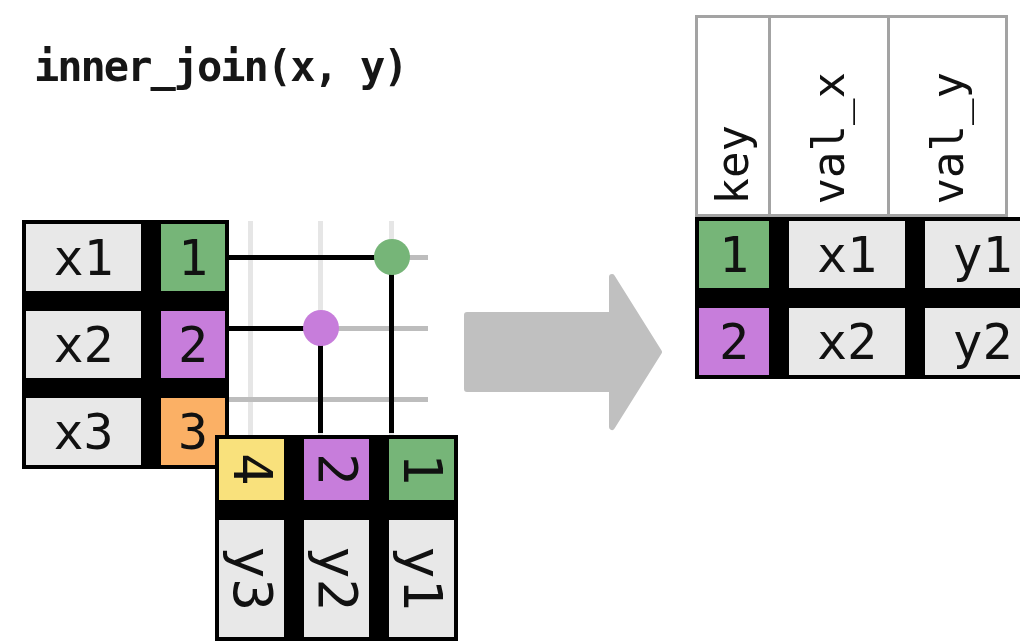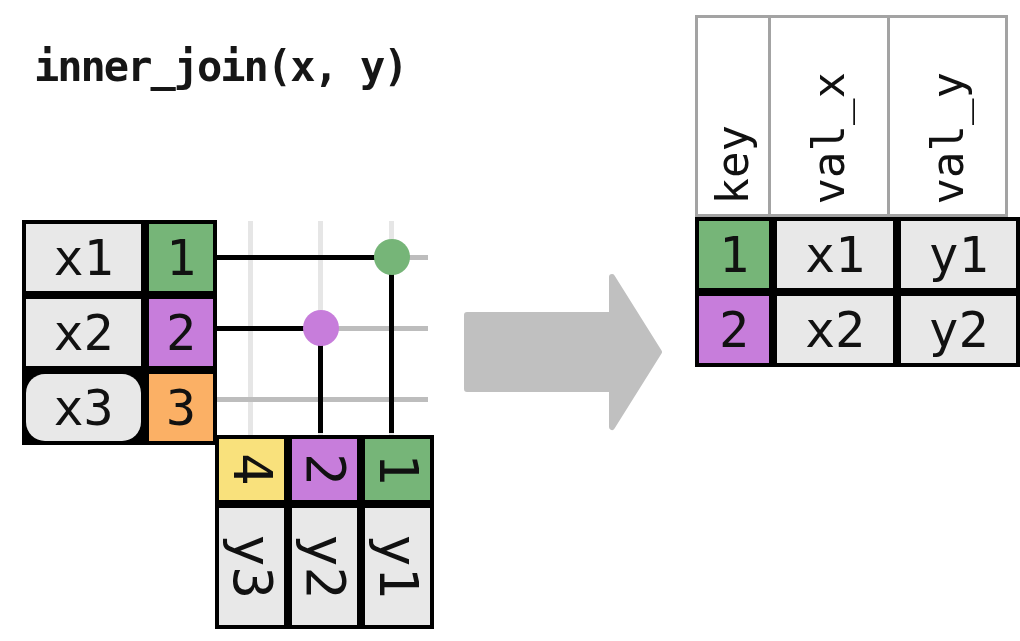--- a/index.html
+++ b/index.html
@@ -10,21 +10,21 @@
   .abs{position:absolute;}
 
   
   #title{
     left:34px;top:42px;font-size:42px;font-weight:600;letter-spacing:-2px;
     white-space:pre;color:#161616;text-align:right;
   }
 
   
   .jtable{
-    display:grid;background:#000;gap:8px;padding:4px;box-sizing:border-box;
+    display:grid;background:#000;gap:20px;padding:4px;box-sizing:border-box;
   }
   .cell{
     background:#e8e8e8;display:flex;align-items:center;justify-content:center;
     font-size:50px;line-height:1;color:#111;
   }
 
   
   #x-table{left:22px;top:220px;grid-template-columns:115px 64px;grid-template-rows:67px 67px 67px;}
 
   
@@ -79,21 +79,21 @@
   <div class="abs matchline-v" style="left:318px;top:328px;height:105px;"></div>
 
   <div class="abs dot" style="left: 374px; top: 239px; background-color: rgb(118, 181, 120);"></div>
   <div class="abs dot" style="left: 303px; top: 310px; background-color: rgb(199, 125, 219);"></div>
 
   <div id="x-table" class="abs jtable">
     <div class="cell" style="background-color: rgb(232, 232, 232);">x1</div>
     <div class="cell" style="background-color: rgb(118, 181, 120);">1</div>
     <div class="cell" style="background-color: rgb(232, 232, 232);">x2</div>
     <div class="cell" style="background-color: rgb(199, 125, 219);">2</div>
-    <div class="cell" style="background-color: rgb(232, 232, 232); border-radius: 19px;">x3</div>
+    <div class="cell" style="background-color: rgb(232, 232, 232);">x3</div>
     <div class="cell" style="background-color: rgb(251, 176, 101);">3</div>
   </div>
 
   <div id="y-table" class="abs jtable">
     <div class="cell vtext" style="background-color: rgb(249, 225, 124);">4</div>
     <div class="cell vtext" style="background-color: rgb(232, 232, 232);">y3</div>
     <div class="cell vtext" style="background-color: rgb(199, 125, 219);">2</div>
     <div class="cell vtext" style="background-color: rgb(232, 232, 232);">y2</div>
     <div class="cell vtext" style="background-color: rgb(118, 181, 120);">1</div>
     <div class="cell vtext" style="background-color: rgb(232, 232, 232);">y1</div>

